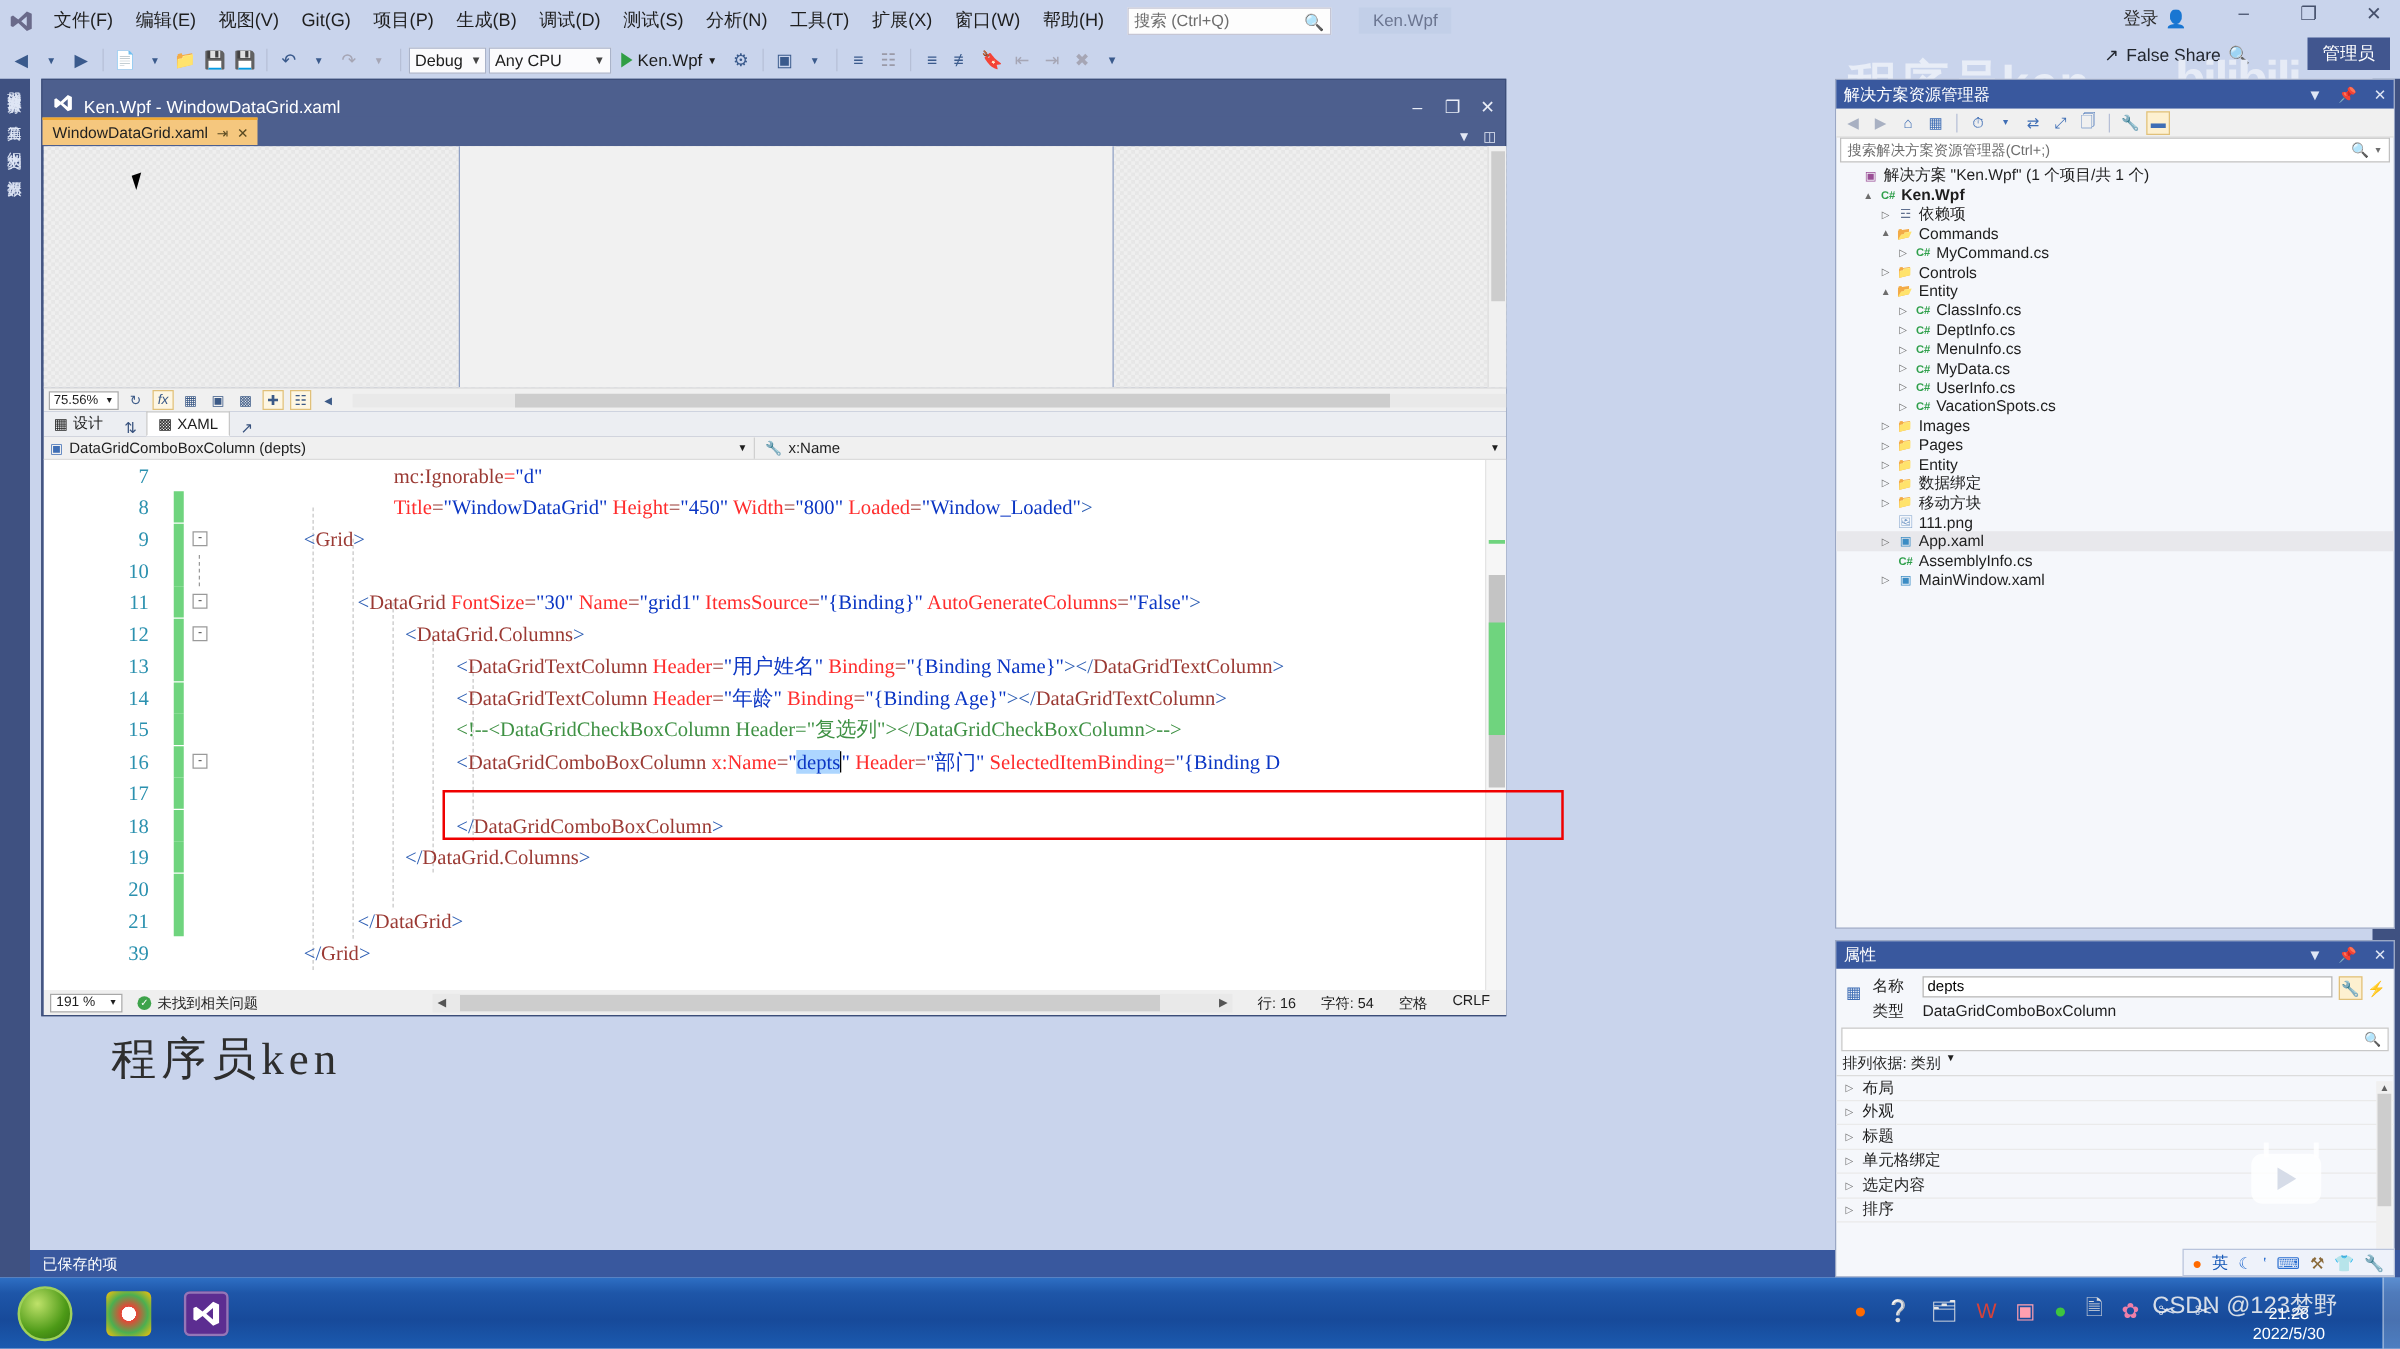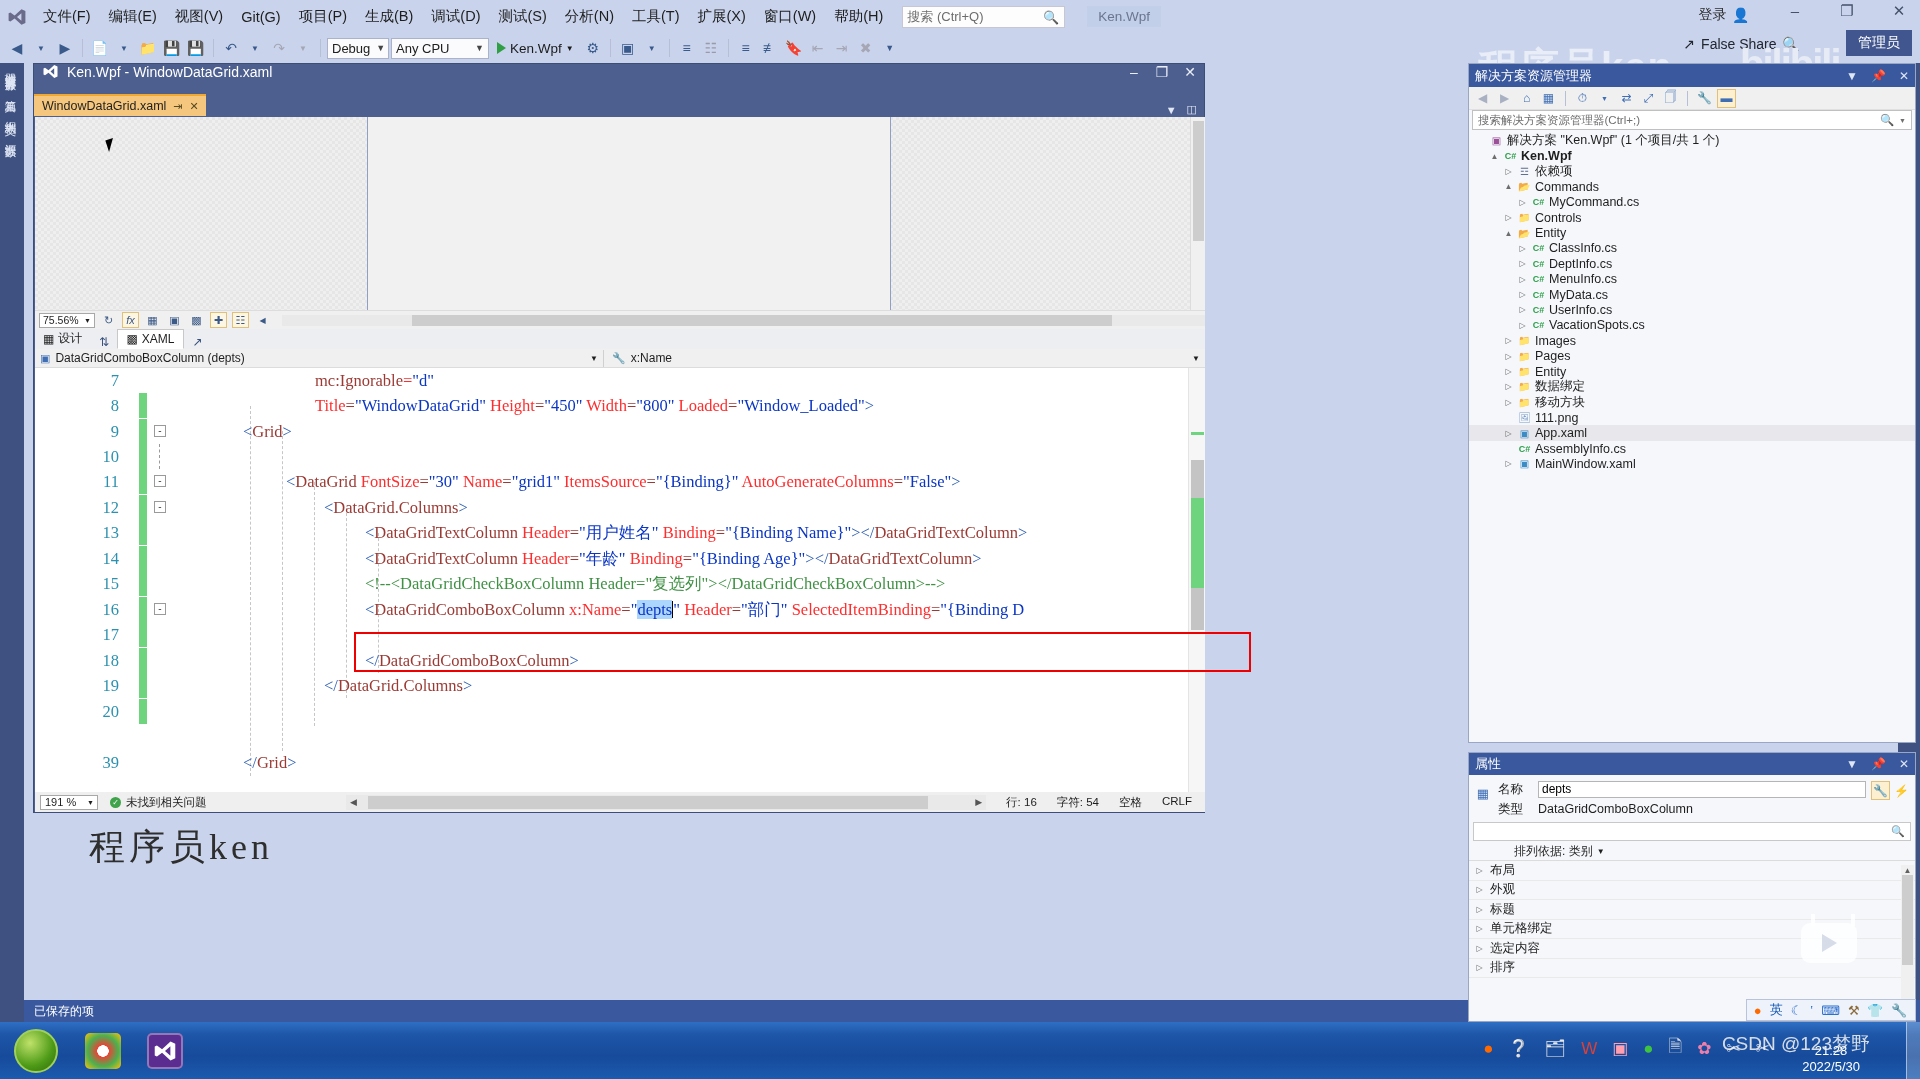--- a/index.html
+++ b/index.html
@@ -40,21 +40,21 @@
   .liveshare { position:absolute; right:120px; top:36px; font-size:14px; color:#22262e; display:flex; align-items:center; gap:6px;}
   .admin-chip { position:absolute; right:8px; top:30px; background:#41568f; color:#fff; font-size:14px; padding:4px 12px;}
 
   
   .leftrail { position:absolute; left:0; top:63px; width:24px; height:959px; background:#3f5181; }
   .lrtab { writing-mode:vertical-rl; text-orientation:upright; color:#dfe6f5; font-size:11.5px;
      letter-spacing:-1px; padding:6px 0; margin:2px 0 10px 4px; line-height:1;}
 
   
   .docwin { position:absolute; left:33px; top:63px; width:1172px; height:750px; background:#4d5f8e; border:1px solid #3c4d78;}
-  .docwin-title { height:29px; display:flex; align-items:flex-start; gap:9px; padding-left:9px; color:#fff; font-size:14px;}
+  .docwin-title { height:29px; display:flex; align-items:flex-end; gap:9px; padding-left:9px; color:#fff; font-size:14px;}
   .docwin-btns { margin-left:auto; display:flex; gap:0; }
   .docwin-btns div { width:28px; text-align:center; color:#e9edf7; font-size:14px;}
   .doctabstrip { height:23px; background:#4d5f8e; display:flex; align-items:flex-end; position:relative;justify-content:space-between;}
   .doctab { background:#f5c77e; color:#1f1f1f; font-size:12.5px; height:22px; display:flex; align-items:center;
       gap:7px; padding:0 7px 0 8px; border-top:2px solid #f0a830;}
   .doctab .pin,.doctab .x { font-size:11px; color:#5a4a22;}
   .tabstrip-right { margin-left:auto; display:flex; align-items:center; gap:10px; padding-right:7px; color:#e3e8f5; font-size:11px;}
 
   
   .designer { position:absolute; left:1px; top:53px; width:1170px; height:193px; background:#efefef;
@@ -165,21 +165,21 @@
   .props-fields { flex:1; }
   .pf-row { display:flex; align-items:center; gap:8px; height:20px; font-size:12.5px;}
   .pf-label { width:32px; color:#1e1e1e;}
   .pf-input { flex:1; height:17px; border:1px solid #b5b5b5; background:#fff; font-size:12px; padding:0 3px; display:flex; align-items:center;}
   .pf-static { font-size:12.5px; color:#1e1e1e;}
   .props-btns { display:flex; gap:2px; margin-top:2px;}
   .pbtn { width:19px; height:19px; display:flex; align-items:center; justify-content:center; font-size:12px; color:#3f6eb5;}
   .pbtn.act { border:1px solid #e0c07a; background:#fdf0d0;}
   .props-search { height:19px; margin:1px 4px; background:#fff; border:1px solid #c8c8c8; display:flex; align-items:center; padding:0 5px;}
   .props-search .mag { margin-left:auto; color:#333; font-size:11px;}
-  .props-sort { height:18px; display:flex; align-items:center; padding-left:5px; font-size:12px; gap:4px; color:#1e1e1e;margin-left:40px;}
+  .props-sort { height:18px; display:flex; padding-left:5px; font-size:12px; gap:4px; color:#1e1e1e;}
   .props-list { border-top:1px solid #dcdcdc; }
   .pl-row { height:19.5px; display:flex; align-items:center; gap:5px; padding-left:5px; font-size:12.5px; border-bottom:1px solid #eaeaea; color:#1e1e1e;}
   .pl-row .tw { color:#6d6d6d; font-size:8px;}
   .props-vscroll { position:absolute; right:1px; top:112px; width:13px; height:152px; background:#f0f0f0;}
   .props-vscroll .thumb{ position:absolute; left:1px; top:10px; width:11px; height:90px; background:#cdcdcd;}
   .props-vscroll .ar { position:absolute; left:2px; width:9px; text-align:center; font-size:8px; color:#606060;}
 
   
   .wm-top { position:absolute; left:1478px; top:40px; font-size:40px; color:#e8edf7; font-weight:bold; letter-spacing:1px; pointer-events:none; white-space:nowrap;}
   .wm-bili { position:absolute; left:1740px; top:42px; font-size:40px; color:#e6ebf6; font-weight:bold; letter-spacing:-2px; pointer-events:none;}
@@ -473,20 +473,25 @@
           <span class="gutter-num">19</span>
           <span class="changebar"></span>
           <span class="codetext" style="left:289px"><span class="k-br">&lt;/</span><span class="k-el">DataGrid.Columns</span><span class="k-br">&gt;</span></span>
         </div>
 
         <div class="code-line" style="top:331px;position:absolute;width:100%">
           <span class="gutter-num">20</span>
           <span class="changebar"></span>
         </div>
 
+        <div class="code-line" style="top:356px;position:absolute;width:100%">
+          <span class="gutter-num">21</span>
+          <span class="changebar"></span>
+          <span class="codetext" style="left:251px"><span class="k-br">&lt;/</span><span class="k-el">DataGrid</span><span class="k-br">&gt;</span></span>
+        </div>
 
         <div class="code-line" style="top:382px;position:absolute;width:100%">
           <span class="gutter-num">39</span>
           <span class="codetext" style="left:208px"><span class="k-br">&lt;/</span><span class="k-el">Grid</span><span class="k-br">&gt;</span></span>
         </div>
 
 
         <div class="code-vscroll">
           <div class="thumb"></div>
           <div class="mark" style="top:64px"></div>

